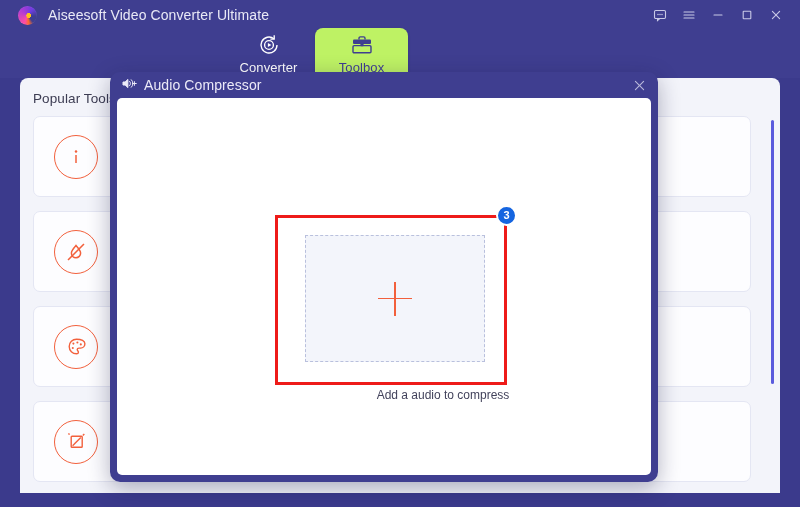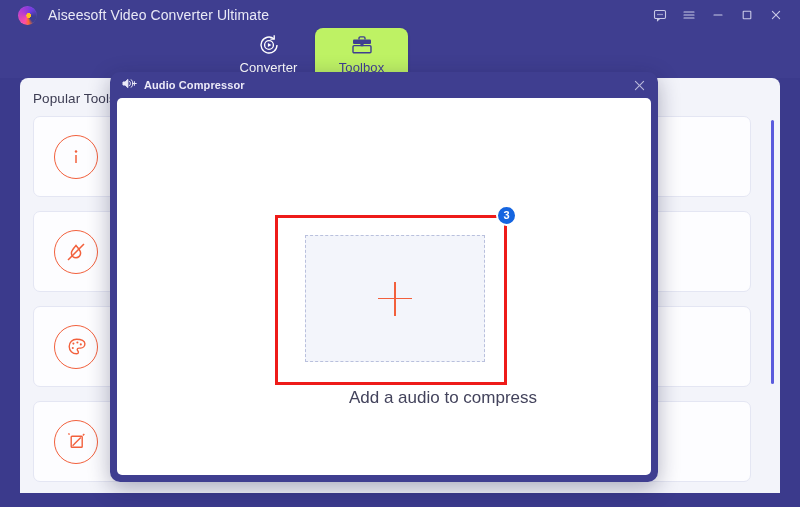--- a/index.html
+++ b/index.html
@@ -193,23 +193,22 @@
   .modal-header {
     position: relative;
     height: 26px;
     display: flex;
     align-items: center;
     padding-left: 12px;
     gap: 7px;
   }
   .modal-title {
     color: #eceaf8;
-    font-size: 11px;
+    font-size: 14px;
     letter-spacing: .1px;
-    font-weight: bold;
   }
   .modal-close {
     position: absolute;
     right: 8px; top: 2px;
     width: 22px; height: 22px;
     display: flex; align-items: center; justify-content: center;
     color: #b9b8db;
   }
   .modal-body {
     position: absolute;
@@ -258,21 +257,21 @@
     background: #f2603c;
   }
   .plus::before { left: 16px; top: 0; width: 1.6px; height: 34px; }
   .plus::after  { top: 16px; left: 0; height: 1.6px; width: 34px; }
 
   .drop-caption {
     position: absolute;
     left: 0; top: 290px;
     width: 612px;
     text-align: center;
-    font-size: 17px;
+    font-size: 12px;
     color: #43435c;
     padding-left: 40px;
   }
 </style>
 </head>
 <body>
 
 <div id="app">
 
   <div class="titlebar">

